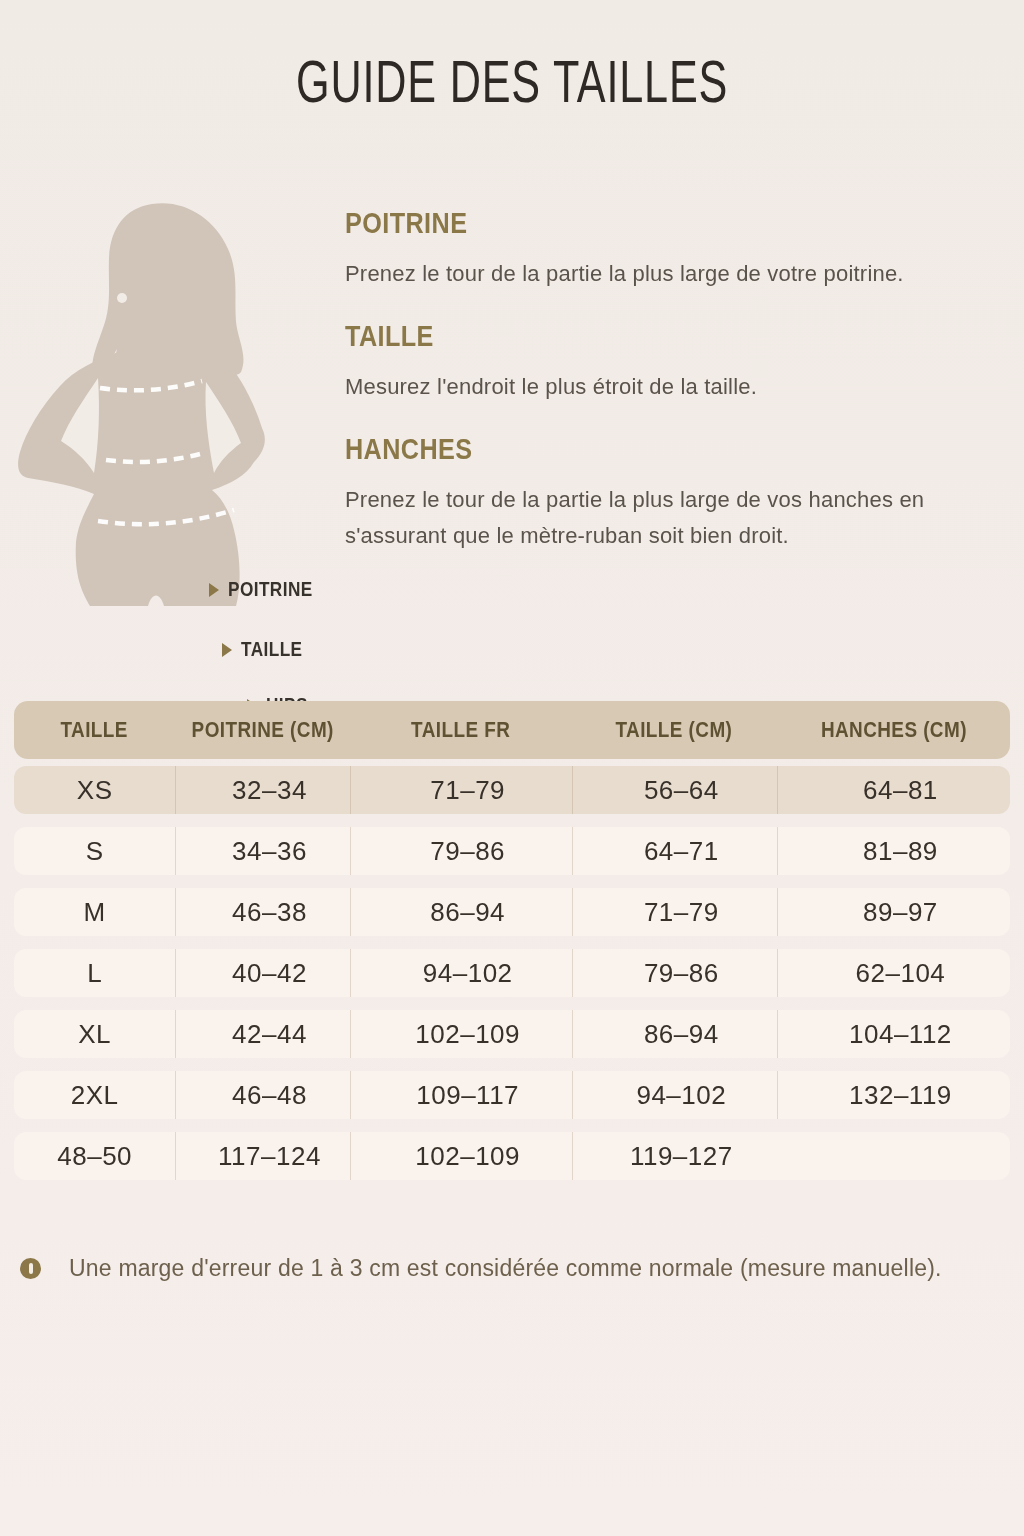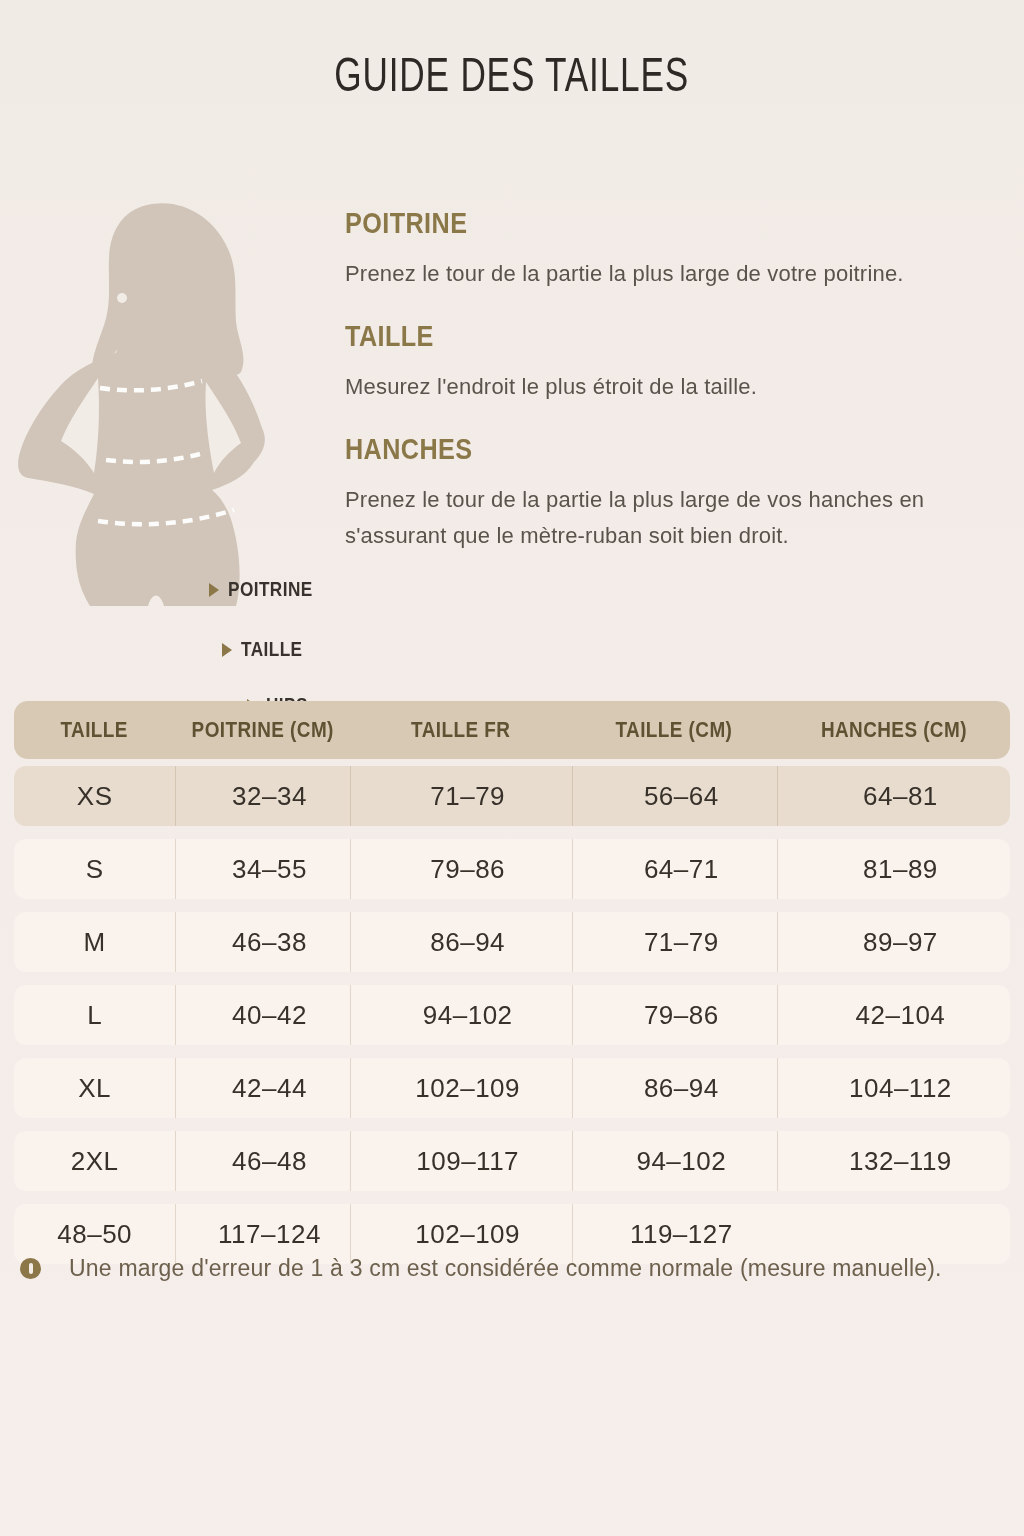--- a/index.html
+++ b/index.html
@@ -14,21 +14,21 @@
     height: 1536px;
     overflow: hidden;
     background: linear-gradient(180deg, #f1ebe6 0%, #f3ece8 55%, #f5eeea 100%);
   }
 
   
   .title {
     position: absolute;
     top: 50px; left: 0; right: 0;
     text-align: center;
-    font-size: 44px;
+    font-size: 54px;
     font-weight: 500;
     color: #2e2924;
     letter-spacing: 1px;
   }
   .title .squeeze {
     display: inline-block;
     transform: scaleX(0.80) scaleY(1.08);
     transform-origin: center;
     white-space: nowrap;
   }
@@ -117,21 +117,21 @@
     font-weight: bold;
     color: #5f5233;
     letter-spacing: 0.5px;
   }
   .thead .cell span {
     display: inline-block;
     transform: scaleX(0.86);
     white-space: nowrap;
   }
   .drow {
-    height: 60px;
+    height: 48px;
     background: #f9f2ed;
     border-radius: 12px;
     margin-top: 13px;
   }
   .drow.first { margin-top: 7px; }
   .drow.highlight { background: #e8dccf; }
   .drow .cell {
     display: flex; align-items: center; justify-content: center;
     font-size: 26px;
     color: #37312a;
@@ -279,38 +279,38 @@
 
     <div class="trow drow first highlight">
       <div class="cell">XS</div>
       <div class="cell">32–34</div>
       <div class="cell">71–79</div>
       <div class="cell">56–64</div>
       <div class="cell">64–81</div>
     </div>
     <div class="trow drow">
       <div class="cell">S</div>
-      <div class="cell">34–55</div>
+      <div class="cell">34–36</div>
       <div class="cell">79–86</div>
       <div class="cell">64–71</div>
       <div class="cell">81–89</div>
     </div>
     <div class="trow drow">
       <div class="cell">M</div>
       <div class="cell">46–38</div>
       <div class="cell">86–94</div>
       <div class="cell">71–79</div>
       <div class="cell">89–97</div>
     </div>
     <div class="trow drow">
       <div class="cell">L</div>
       <div class="cell">40–42</div>
       <div class="cell">94–102</div>
       <div class="cell">79–86</div>
-      <div class="cell">42–104</div>
+      <div class="cell">62–104</div>
     </div>
     <div class="trow drow">
       <div class="cell">XL</div>
       <div class="cell">42–44</div>
       <div class="cell">102–109</div>
       <div class="cell">86–94</div>
       <div class="cell">104–112</div>
     </div>
     <div class="trow drow">
       <div class="cell">2XL</div>

